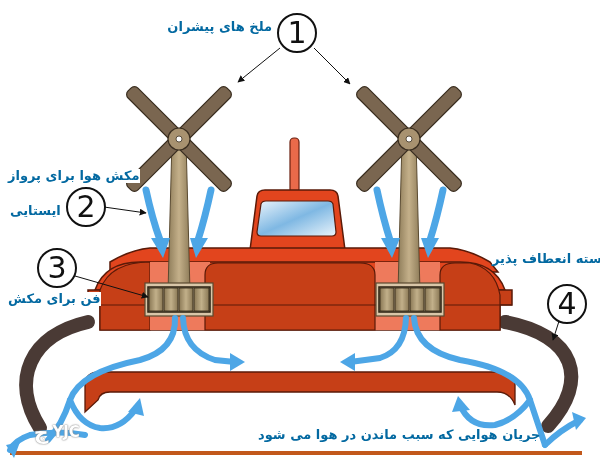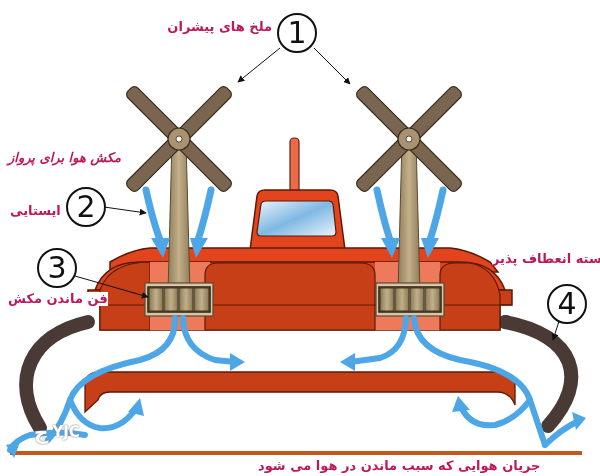--- a/index.html
+++ b/index.html
@@ -3,21 +3,21 @@
 <meta charset="utf-8">
 <style>
   html, body { margin: 0; padding: 0; background: #ffffff; }
   body { width: 600px; height: 476px; overflow: hidden; position: relative; font-family: "DejaVu Sans", sans-serif; }
   #diagram { position: absolute; left: 0; top: 0; width: 600px; height: 476px; }
   .label {
     position: absolute;
     font-family: "DejaVu Sans", sans-serif;
     font-weight: bold;
     font-size: 13px;
-    color: #be185d;
+    color: #0369a1;
     direction: rtl;
     white-space: nowrap;
     background: #fff;
     line-height: 1.1;
   }
   .callout {
     position: absolute;
     width: 40px; height: 40px;
     border: 2px solid #111;
     border-radius: 50%;
@@ -185,28 +185,28 @@
     <line x1="314" y1="48" x2="350" y2="84" marker-end="url(#arrowBlack)"></line>
     <line x1="104" y1="207" x2="146" y2="213" marker-end="url(#arrowBlack)"></line>
     <line x1="75" y1="276" x2="148" y2="297" marker-end="url(#arrowBlack)"></line>
     <line x1="560" y1="318" x2="553" y2="340" marker-end="url(#arrowBlack)"></line>
   </g>
 </svg>
 
 <div class="callout" style="left:277px; top:13px;">1</div>
 <div class="label" style="right:328px; top:20px;">ملخ های پیشران</div>
 
-<div class="label" style="left:8px; top:151px;font-style:italic;">مکش هوا برای پرواز</div>
+<div class="label" style="left:8px; top:169px;">مکش هوا برای پرواز</div>
 <div class="label" style="left:10px; top:204px;">ایستایی</div>
 <div class="callout" style="left:66px; top:187px;">2</div>
 
 <div class="callout" style="left:37px; top:248px;">3</div>
-<div class="label" style="left:8px; top:292px;">فن ماندن مکش</div>
+<div class="label" style="left:8px; top:292px;">فن برای مکش</div>
 
 <div class="label" style="left:492px; top:252px;">پوسته انعطاف پذیر</div>
 <div class="callout" style="left:547px; top:284px;">4</div>
 
-<div class="label" style="left:258px; top:428px; background:transparent;margin-top:31px;">جریان هوایی که سبب ماندن در هوا می شود</div>
+<div class="label" style="left:258px; top:428px; background:transparent;">جریان هوایی که سبب ماندن در هوا می شود</div>
 
 <div class="watermark">
   <span style="font-size:20px;">ج</span>
   <span>YJC</span>
 </div>
 
 </body></html>

